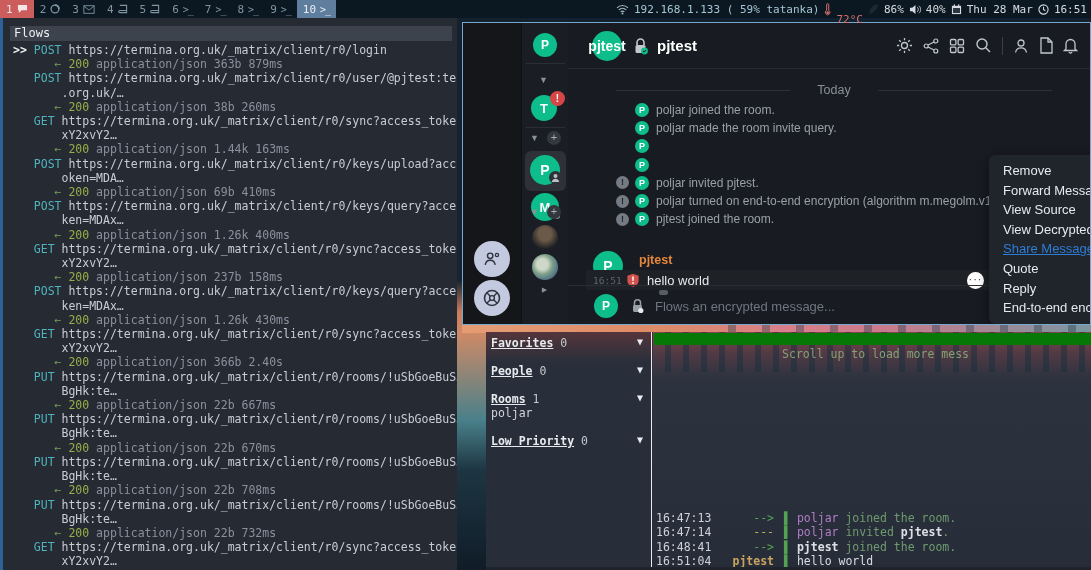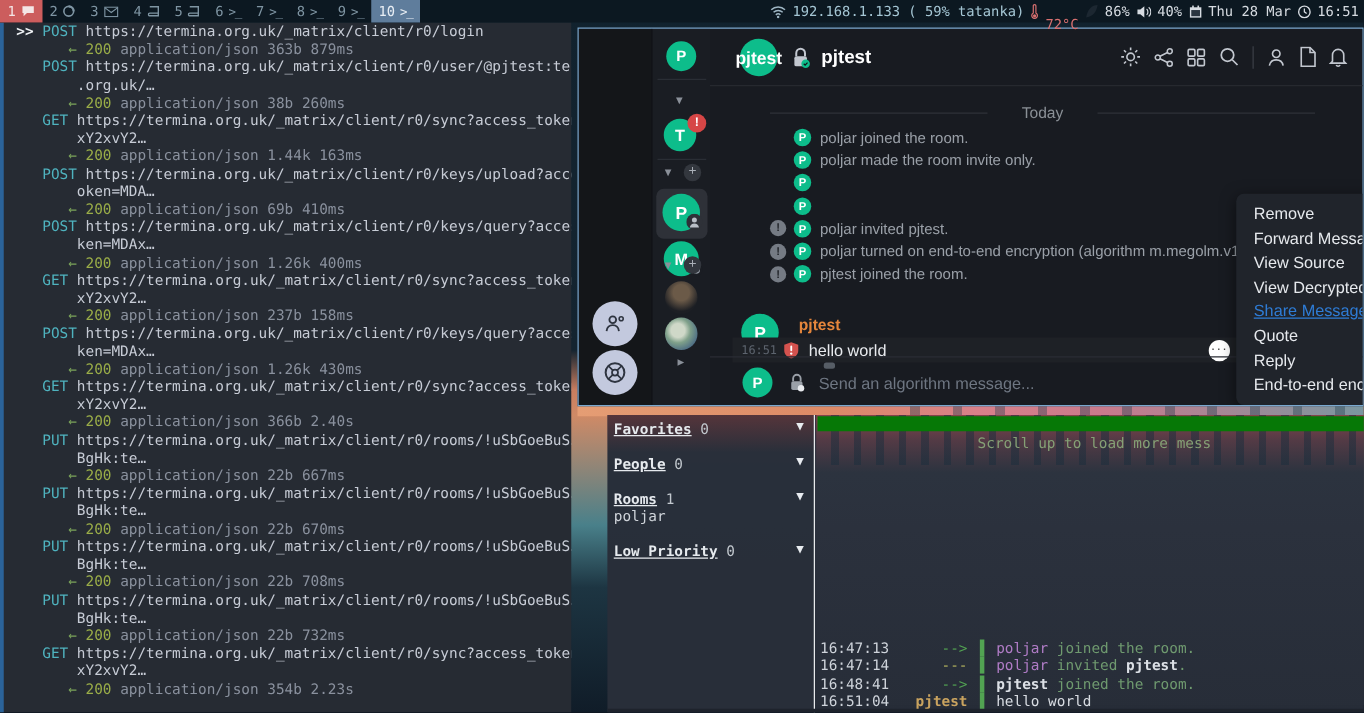--- a/index.html
+++ b/index.html
@@ -221,20 +221,21 @@
       <span>Thu 28 Mar</span>
       <svg class="sicon" width="11" height="11" viewBox="0 0 12 12">
           <circle cx="6" cy="6" r="5" stroke="#d6dbe1" stroke-width="1.2" fill="none"></circle>
           <path d="M6 3v3l2 1.4" stroke="#d6dbe1" stroke-width="1.1" fill="none"></path>
         </svg>
       <span>16:51</span>
     </div>
   </div>
 
   <div class="term">
+    <div class="term-title">Flows</div>
     <div class="flowlist" id="flow-list"><div class="tline"><span class="seg-marker">&gt;&gt; </span><span class="seg-method">POST</span><span class="seg-url"> https://termina.org.uk/_matrix/client/r0/login</span></div><div class="tline"><span class="seg-plain">      </span><span class="seg-arrow">← </span><span class="seg-code">200</span><span class="seg-meta"> application/json 363b 879ms</span></div><div class="tline"><span class="seg-plain">   </span><span class="seg-method">POST</span><span class="seg-url"> https://termina.org.uk/_matrix/client/r0/user/@pjtest:termina</span></div><div class="tline"><span class="seg-url">       .org.uk/…</span></div><div class="tline"><span class="seg-plain">      </span><span class="seg-arrow">← </span><span class="seg-code">200</span><span class="seg-meta"> application/json 38b 260ms</span></div><div class="tline"><span class="seg-plain">   </span><span class="seg-method">GET</span><span class="seg-url"> https://termina.org.uk/_matrix/client/r0/sync?access_token=MDA</span></div><div class="tline"><span class="seg-url">       xY2xvY2…</span></div><div class="tline"><span class="seg-plain">      </span><span class="seg-arrow">← </span><span class="seg-code">200</span><span class="seg-meta"> application/json 1.44k 163ms</span></div><div class="tline"><span class="seg-plain">   </span><span class="seg-method">POST</span><span class="seg-url"> https://termina.org.uk/_matrix/client/r0/keys/upload?access_t</span></div><div class="tline"><span class="seg-url">       oken=MDA…</span></div><div class="tline"><span class="seg-plain">      </span><span class="seg-arrow">← </span><span class="seg-code">200</span><span class="seg-meta"> application/json 69b 410ms</span></div><div class="tline"><span class="seg-plain">   </span><span class="seg-method">POST</span><span class="seg-url"> https://termina.org.uk/_matrix/client/r0/keys/query?access_to</span></div><div class="tline"><span class="seg-url">       ken=MDAx…</span></div><div class="tline"><span class="seg-plain">      </span><span class="seg-arrow">← </span><span class="seg-code">200</span><span class="seg-meta"> application/json 1.26k 400ms</span></div><div class="tline"><span class="seg-plain">   </span><span class="seg-method">GET</span><span class="seg-url"> https://termina.org.uk/_matrix/client/r0/sync?access_token=MDA</span></div><div class="tline"><span class="seg-url">       xY2xvY2…</span></div><div class="tline"><span class="seg-plain">      </span><span class="seg-arrow">← </span><span class="seg-code">200</span><span class="seg-meta"> application/json 237b 158ms</span></div><div class="tline"><span class="seg-plain">   </span><span class="seg-method">POST</span><span class="seg-url"> https://termina.org.uk/_matrix/client/r0/keys/query?access_to</span></div><div class="tline"><span class="seg-url">       ken=MDAx…</span></div><div class="tline"><span class="seg-plain">      </span><span class="seg-arrow">← </span><span class="seg-code">200</span><span class="seg-meta"> application/json 1.26k 430ms</span></div><div class="tline"><span class="seg-plain">   </span><span class="seg-method">GET</span><span class="seg-url"> https://termina.org.uk/_matrix/client/r0/sync?access_token=MDA</span></div><div class="tline"><span class="seg-url">       xY2xvY2…</span></div><div class="tline"><span class="seg-plain">      </span><span class="seg-arrow">← </span><span class="seg-code">200</span><span class="seg-meta"> application/json 366b 2.40s</span></div><div class="tline"><span class="seg-plain">   </span><span class="seg-method">PUT</span><span class="seg-url"> https://termina.org.uk/_matrix/client/r0/rooms/!uSbGoeBuSJhTut</span></div><div class="tline"><span class="seg-url">       BgHk:te…</span></div><div class="tline"><span class="seg-plain">      </span><span class="seg-arrow">← </span><span class="seg-code">200</span><span class="seg-meta"> application/json 22b 667ms</span></div><div class="tline"><span class="seg-plain">   </span><span class="seg-method">PUT</span><span class="seg-url"> https://termina.org.uk/_matrix/client/r0/rooms/!uSbGoeBuSJhTut</span></div><div class="tline"><span class="seg-url">       BgHk:te…</span></div><div class="tline"><span class="seg-plain">      </span><span class="seg-arrow">← </span><span class="seg-code">200</span><span class="seg-meta"> application/json 22b 670ms</span></div><div class="tline"><span class="seg-plain">   </span><span class="seg-method">PUT</span><span class="seg-url"> https://termina.org.uk/_matrix/client/r0/rooms/!uSbGoeBuSJhTut</span></div><div class="tline"><span class="seg-url">       BgHk:te…</span></div><div class="tline"><span class="seg-plain">      </span><span class="seg-arrow">← </span><span class="seg-code">200</span><span class="seg-meta"> application/json 22b 708ms</span></div><div class="tline"><span class="seg-plain">   </span><span class="seg-method">PUT</span><span class="seg-url"> https://termina.org.uk/_matrix/client/r0/rooms/!uSbGoeBuSJhTut</span></div><div class="tline"><span class="seg-url">       BgHk:te…</span></div><div class="tline"><span class="seg-plain">      </span><span class="seg-arrow">← </span><span class="seg-code">200</span><span class="seg-meta"> application/json 22b 732ms</span></div><div class="tline"><span class="seg-plain">   </span><span class="seg-method">GET</span><span class="seg-url"> https://termina.org.uk/_matrix/client/r0/sync?access_token=MDA</span></div><div class="tline"><span class="seg-url">       xY2xvY2…</span></div><div class="tline"><span class="seg-plain">      </span><span class="seg-arrow">← </span><span class="seg-code">200</span><span class="seg-meta"> application/json 354b 2.23s</span></div></div>
   </div>
 
   <div class="element">
     <div class="el-col1">
       <div class="circle-btn" style="top:218px;">
         <svg width="18" height="16" viewBox="0 0 20 17">
             <circle cx="8" cy="5" r="3" stroke="#2e3440" stroke-width="1.6" fill="none"></circle>
             <path d="M2.5 15c.5-3.5 2.8-5.2 5.5-5.2s5 1.7 5.5 5.2" stroke="#2e3440" stroke-width="1.6" fill="none"></path>
             <circle cx="15.5" cy="4" r="1.8" stroke="#2e3440" stroke-width="1.4" fill="none"></circle>
@@ -327,21 +328,21 @@
       </div>
       <div id="event-list">
           <div class="ev">
             <span class="spacer"></span>
             <span class="av mini-av">P</span>
             <span>poljar joined the room.</span>
           </div>
           <div class="ev">
             <span class="spacer"></span>
             <span class="av mini-av">P</span>
-            <span>poljar made the room invite only.</span>
+            <span>poljar made the room invite query.</span>
           </div>
           <div class="ev">
             <span class="spacer"></span>
             <span class="av mini-av">P</span>
           </div>
           <div class="ev">
             <span class="spacer"></span>
             <span class="av mini-av">P</span>
           </div>
           <div class="ev">
@@ -375,21 +376,21 @@
     </div>
 
     <div class="composer">
       <div class="comp-handle"></div>
       <div class="av comp-av">P</div>
       <svg class="comp-lock" width="15" height="16" viewBox="0 0 15 16">
           <path d="M4.5 7V4.8a3 3 0 0 1 6 0V7" stroke="#9aa0a8" stroke-width="1.5" fill="none"></path>
           <rect x="3" y="7" width="9" height="7" rx="1.4" fill="#9aa0a8"></rect>
           <circle cx="10.8" cy="12.5" r="2.6" fill="#e8eaee"></circle>
         </svg>
-      <div class="comp-input">Send an algorithm message...</div>
+      <div class="comp-input">Flows an encrypted message...</div>
       <div class="fmt-pill">Aa</div>
     </div>
 
     <div class="ctx-menu" id="ctx-menu">
         <div class="ctx-item">Remove</div>
         <div class="ctx-item">Forward Message</div>
         <div class="ctx-item">View Source</div>
         <div class="ctx-item">View Decrypted S</div>
         <div class="ctx-item hover">Share Message</div>
         <div class="ctx-item">Quote</div>

